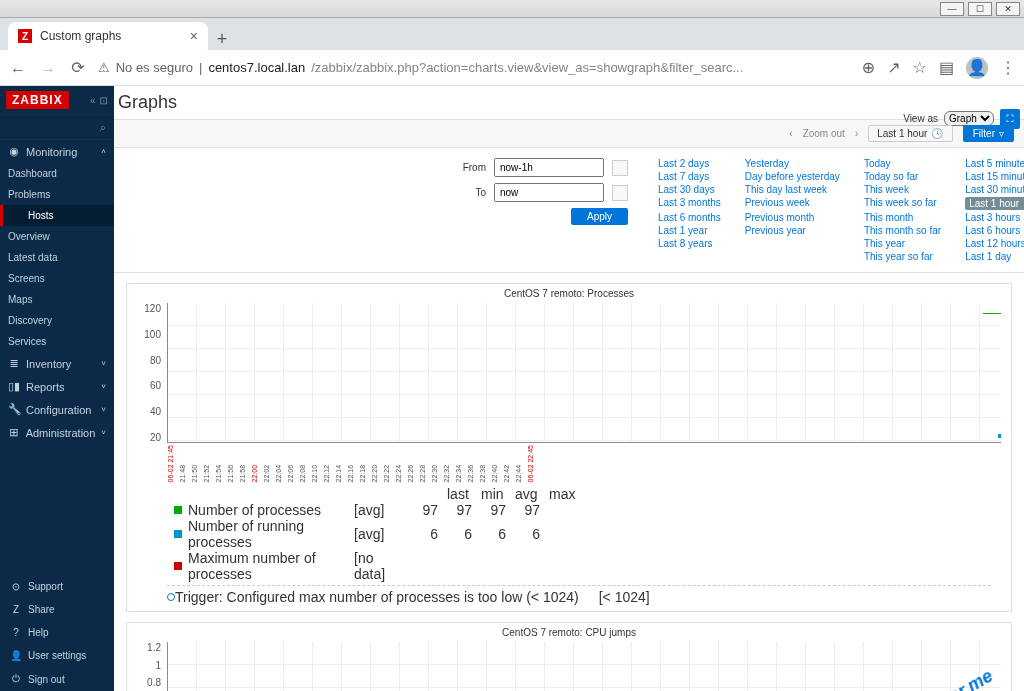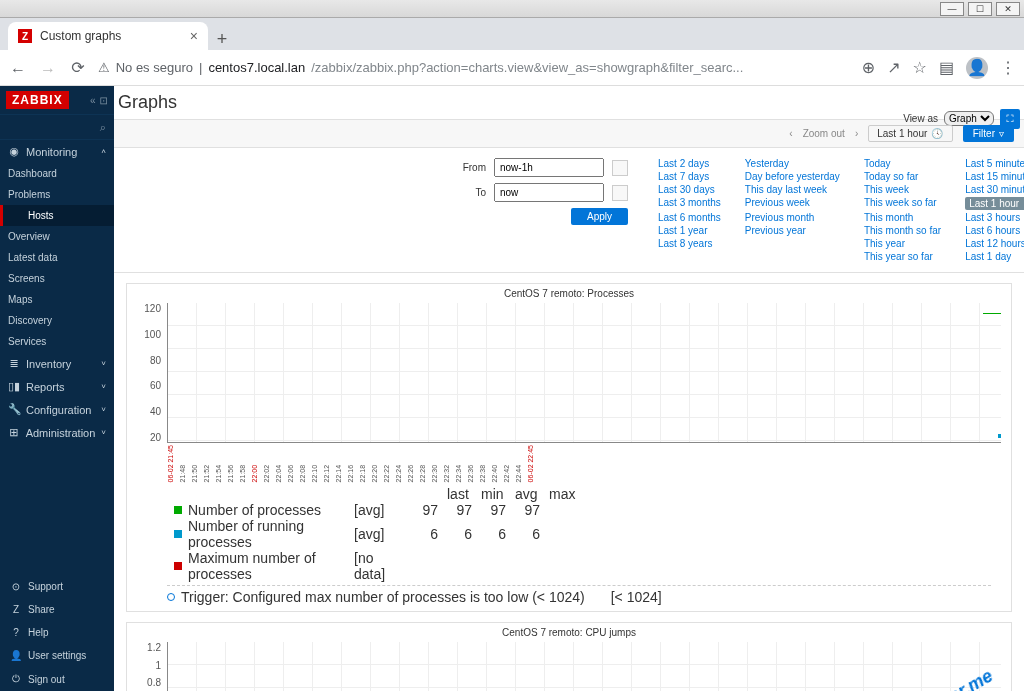--- a/index.html
+++ b/index.html
@@ -71,21 +71,21 @@
 .data-line { position: absolute; right: 0; top: 10px; width: 18px; height: 1px; background: #0a0; }
 .data-tick { position: absolute; right: 0; bottom: 4px; width: 3px; height: 4px; background: #09c; }
 .x-axis { display: flex; margin-left: 30px; gap: 1px; font-size: 7px; color: #555; transform-origin: top left; padding-top: 2px; }
 .x-axis span { writing-mode: vertical-rl; transform: rotate(180deg); width: 11px; }
 .x-axis span.red { color: #c00; }
 
 .legend { padding: 4px 10px 6px 30px; font-size: 14px; }
 .legend-row { display: flex; align-items: center; gap: 6px; margin-left: 7px; }
 .legend-swatch { width: 8px; height: 8px; }
 .legend-table { position: relative; }
-.trigger-row { border-top: 1px dashed #ccc; padding-top: 3px; margin-top: 3px; display:flex; gap:6px; align-items:center; }
+.trigger-row { border-top: 1px dashed #ccc; padding-top: 3px; margin-top: 3px; display:flex; gap:0; align-items:center; }
 .trig-dot { width:8px;height:8px;border:1px solid #0275d8;border-radius:50%; }
 
 .graph-body.small .graph-area { height: 80px; }
 
 .watermark { position: fixed; right: 0; bottom: 0; font-size: 18px; font-weight: bold; color: #0275d8; transform: rotate(-30deg); transform-origin: bottom right; padding: 20px; font-style: italic; pointer-events:none; }
 </style>
 </head>
 <body>
 
 <div class="window-chrome">

